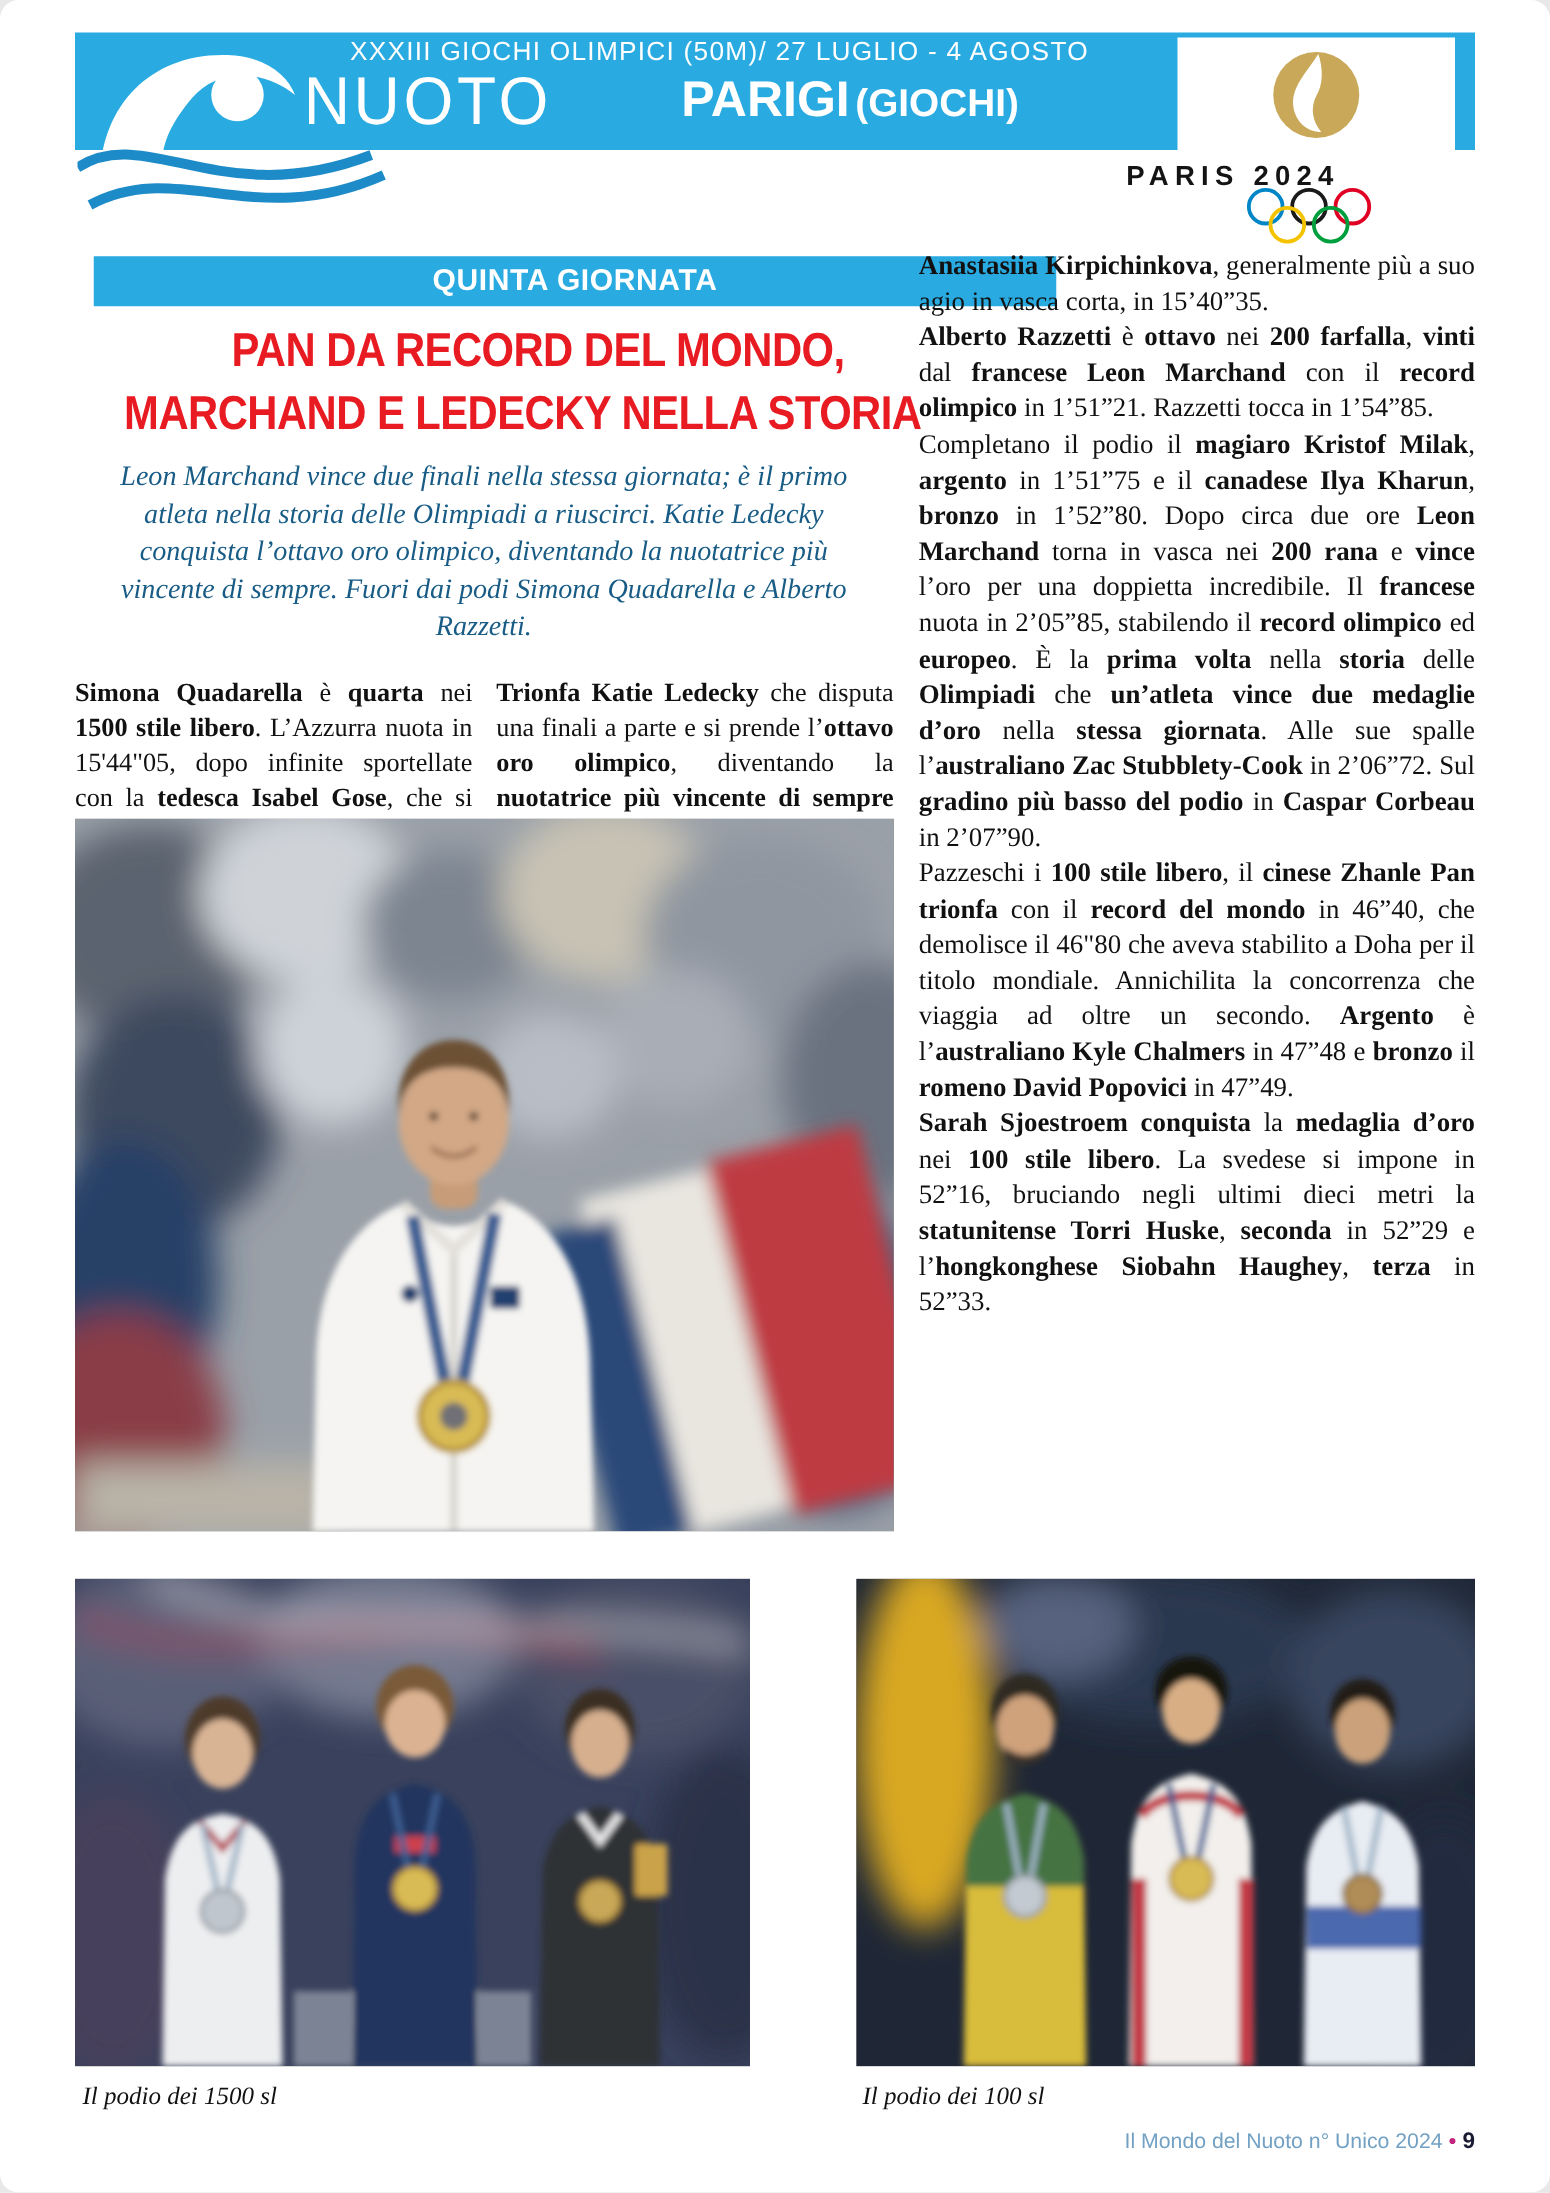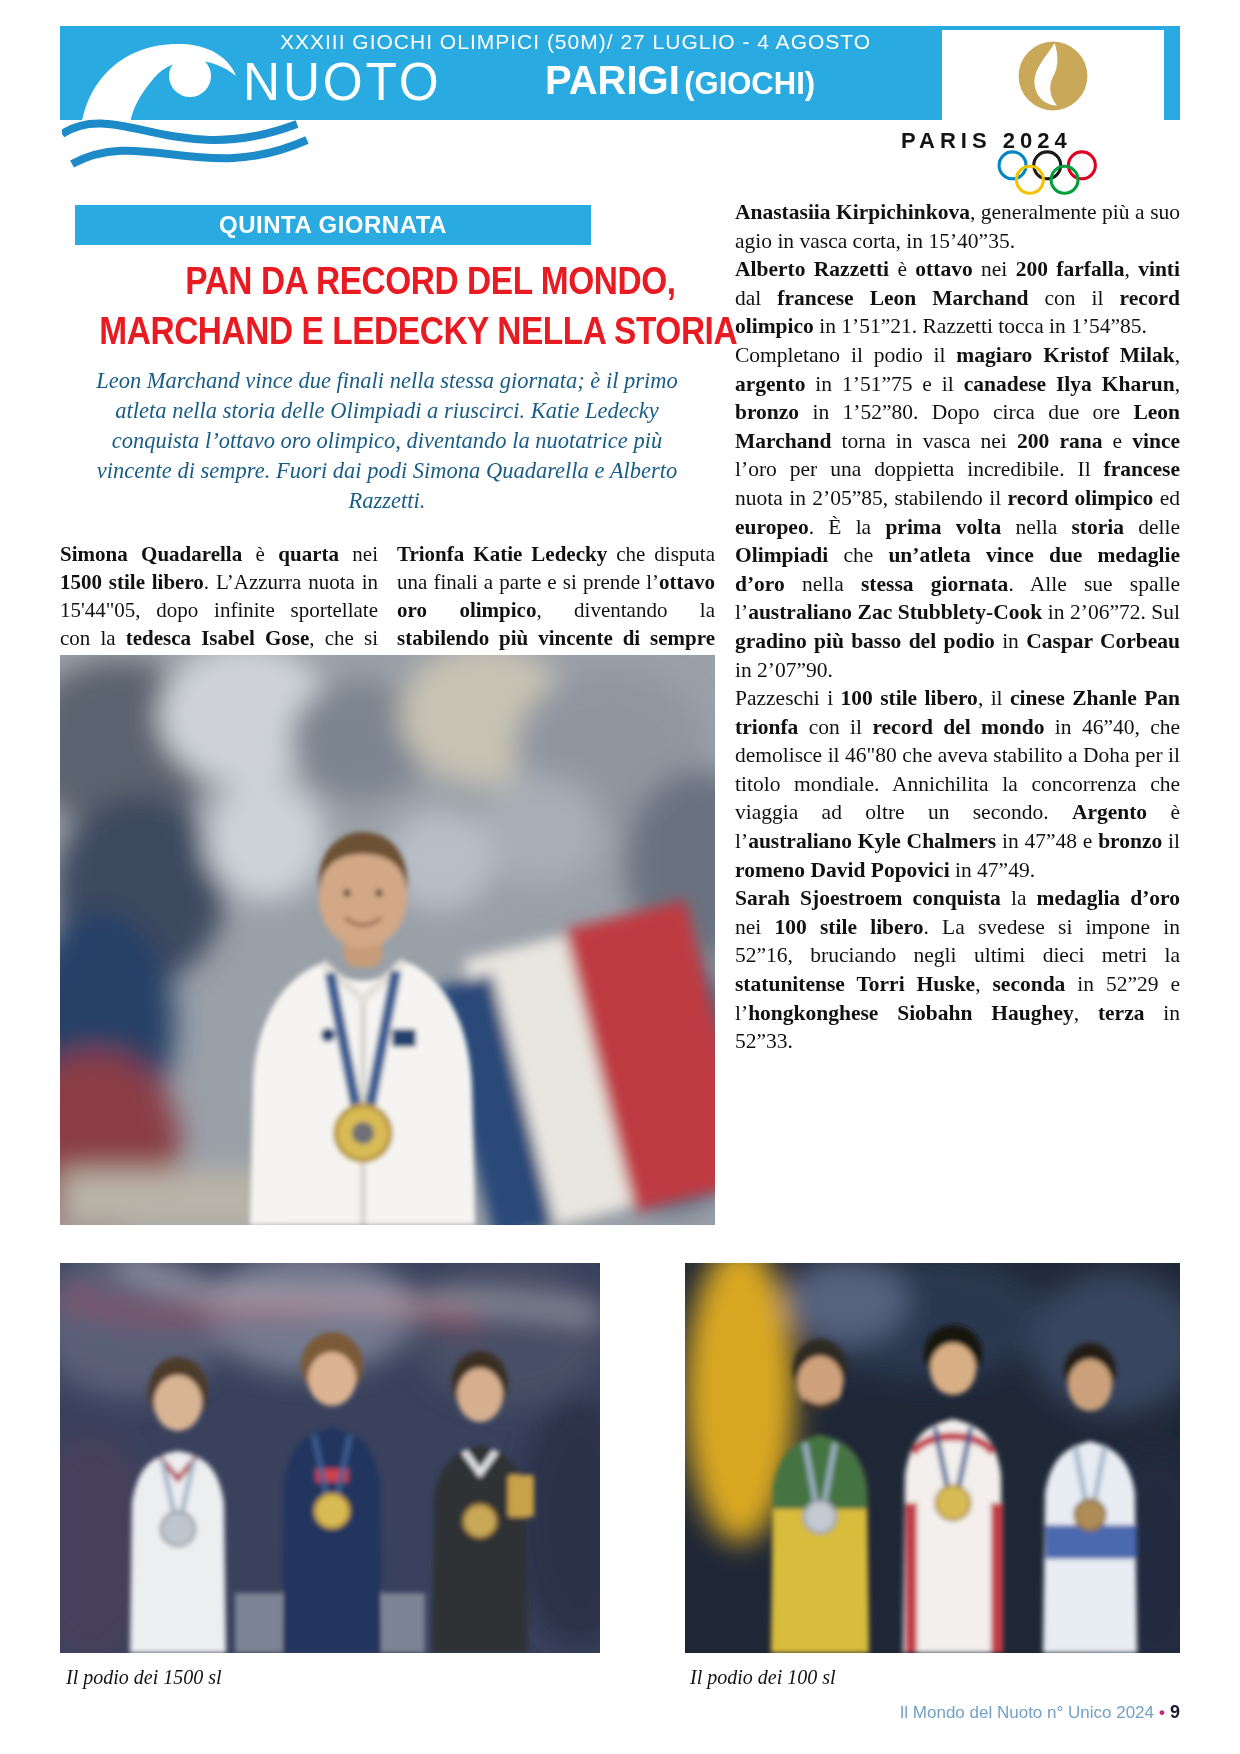--- a/index.html
+++ b/index.html
@@ -1,19 +1,19 @@
 <!DOCTYPE html>
 <html><head>
 <meta charset="utf-8">
 <style>
   html,body { margin:0; padding:0; background:#e8e8e8; }
   .page {
     position:relative; width:1240px; height:1754px; margin:0 auto;
     background:#ffffff; overflow:hidden;
-    font-family:"Liberation Serif", serif; color:#111;
+    font-family:"Liberation Serif", serif; color:#111;border-radius:15px;
   }
 
   
   .band { position:absolute; left:60px; top:26px; width:1120px; height:94px; background:#29ABE2; }
   .meta-line {
     position:absolute; left:280px; top:30px; width:580px; text-align:center;
     color:#fff; font-family:"Liberation Sans", sans-serif; font-size:21px;
     letter-spacing:1px; white-space:nowrap;
   }
   .nuoto {
@@ -35,21 +35,21 @@
                display:flex; align-items:center; justify-content:center; }
   .paris-wordmark {
     position:absolute; left:901px; top:128px; width:222px; text-align:left;
     font-family:"Liberation Sans", sans-serif; font-weight:bold; font-size:22px;
     letter-spacing:5px; color:#141414; white-space:nowrap;
   }
   .paris-rings { position:absolute; left:942px; top:148px; width:222px; text-align:center; }
 
   
   .banner {
-    position:absolute; left:75px; top:205px; width:516px; height:40px; background:#29ABE2;
+    position:absolute; left:75px; top:205px; width:770px; height:40px; background:#29ABE2;
     color:#fff; font-family:"Liberation Sans", sans-serif; font-weight:bold;
     font-size:24px; line-height:40px; text-align:center; letter-spacing:.5px;
   }
   .headline {
     position:absolute; left:60px; top:256px; width:655px; text-align:right;
     color:#E81B23; font-family:"Liberation Sans", sans-serif; font-weight:bold;
     font-size:38px; line-height:50px; letter-spacing:-.5px;
   }
   .headline .hl-line { white-space:nowrap; transform:scaleX(.88); transform-origin:center; }
   .standfirst {
@@ -134,21 +134,21 @@
     <div class="hl-line">PAN DA RECORD DEL MONDO,</div>
     <div class="hl-line">MARCHAND E LEDECKY NELLA STORIA</div>
   </div>
   <div class="standfirst">Leon Marchand vince due finali nella stessa giornata; è il primo atleta nella storia delle Olimpiadi a riuscirci. Katie Ledecky conquista l’ottavo oro olimpico, diventando la nuotatrice più vincente di sempre. Fuori dai podi Simona Quadarella e Alberto Razzetti.</div>
 
   <div class="cols">
     <div class="col">
       <p><b>Simona Quadarella</b><span> è </span><b>quarta</b><span> nei </span><b>1500 stile libero</b><span>. L’Azzurra nuota in 15'44"05, dopo infinite sportellate con la </span><b>tedesca Isabel Gose</b><span>, che si prende il </span><b>bronzo</b><span> in 15’41”16.</span></p>
     </div>
     <div class="col">
-      <p><b>Trionfa Katie Ledecky</b><span> che disputa una finali a parte e si prende l’</span><b>ottavo oro olimpico</b><span>, diventando la </span><b>stabilendo più vincente di sempre</b><span> in 15’30”02. </span><b>Argento</b><span> alla sorprendente </span><b>francese</b></p>
+      <p><b>Trionfa Katie Ledecky</b><span> che disputa una finali a parte e si prende l’</span><b>ottavo oro olimpico</b><span>, diventando la </span><b>nuotatrice più vincente di sempre</b><span> in 15’30”02. </span><b>Argento</b><span> alla sorprendente </span><b>francese</b></p>
     </div>
   </div>
 
   <div class="col3">
     <p><b>Anastasiia Kirpichinkova</b><span>, generalmente più a suo agio in vasca corta, in 15’40”35.</span></p>
     <p><b>Alberto Razzetti</b><span> è </span><b>ottavo</b><span> nei </span><b>200 farfalla</b><span>, </span><b>vinti</b><span> dal </span><b>francese Leon Marchand</b><span> con il </span><b>record olimpico</b><span> in 1’51”21. Razzetti tocca in 1’54”85.</span></p>
     <p><span>Completano il podio il </span><b>magiaro Kristof Milak</b><span>, </span><b>argento</b><span> in 1’51”75 e il </span><b>canadese Ilya Kharun</b><span>, </span><b>bronzo</b><span> in 1’52”80. Dopo circa due ore </span><b>Leon Marchand</b><span> torna in vasca nei </span><b>200 rana</b><span> e </span><b>vince</b><span> l’oro per una doppietta incredibile. Il </span><b>francese</b><span> nuota in 2’05”85, stabilendo il </span><b>record olimpico</b><span> ed </span><b>europeo</b><span>. È la </span><b>prima volta</b><span> nella </span><b>storia</b><span> delle </span><b>Olimpiadi</b><span> che </span><b>un’atleta vince due medaglie d’oro</b><span> nella </span><b>stessa giornata</b><span>. Alle sue spalle l’</span><b>australiano Zac Stubblety-Cook</b><span> in 2’06”72. Sul </span><b>gradino più basso del podio</b><span> in </span><b>Caspar Corbeau</b><span> in 2’07”90.</span></p>
     <p><span>Pazzeschi i </span><b>100 stile libero</b><span>, il </span><b>cinese Zhanle Pan trionfa</b><span> con il </span><b>record del mondo</b><span> in 46”40, che demolisce il 46"80 che aveva stabilito a Doha per il titolo mondiale. Annichilita la concorrenza che viaggia ad oltre un secondo. </span><b>Argento</b><span> è l’</span><b>australiano Kyle Chalmers</b><span> in 47”48 e </span><b>bronzo</b><span> il </span><b>romeno David Popovici</b><span> in 47”49.</span></p>
     <p><b>Sarah Sjoestroem conquista</b><span> la </span><b>medaglia d’oro</b><span> nei </span><b>100 stile libero</b><span>. La svedese si impone in 52”16, bruciando negli ultimi dieci metri la </span><b>statunitense Torri Huske</b><span>, </span><b>seconda</b><span> in 52”29 e l’</span><b>hongkonghese Siobahn Haughey</b><span>, </span><b>terza</b><span> in 52”33.</span></p>
   </div>

